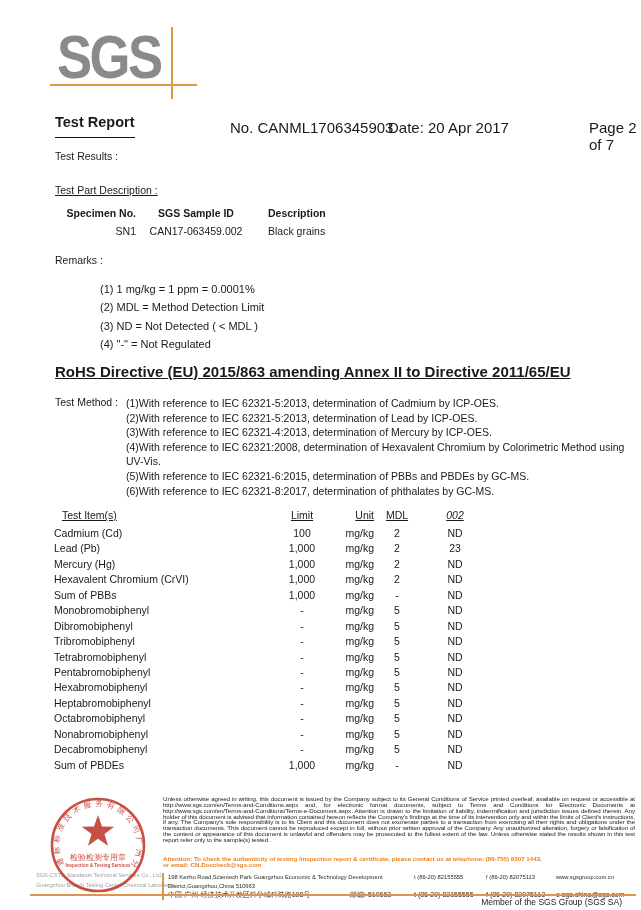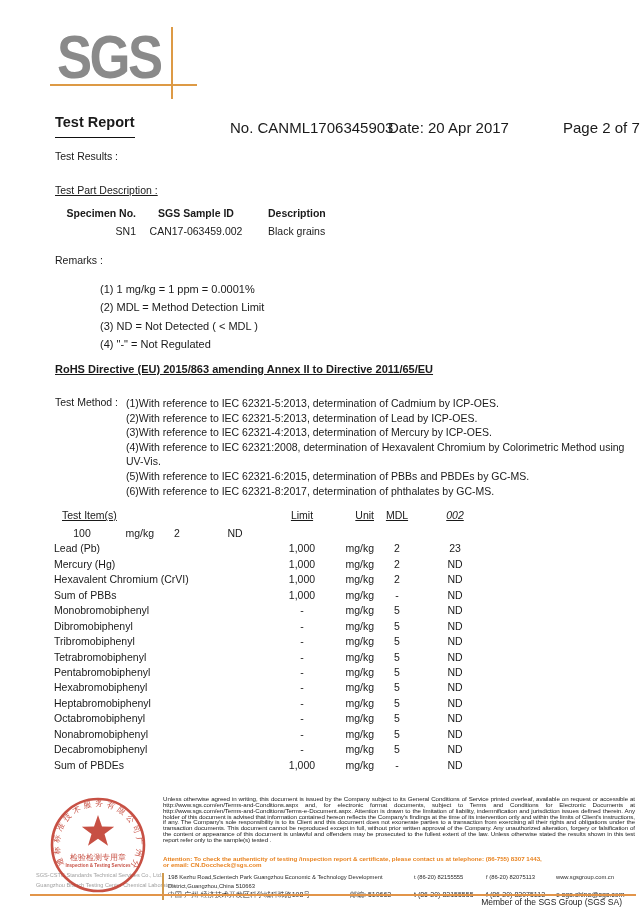--- a/index.html
+++ b/index.html
@@ -13,34 +13,34 @@
     position:absolute;left:57px;top:30px;font-size:62px;font-weight:bold;
     color:#8a8a8a;letter-spacing:-3px;line-height:54px;
     transform:scaleX(.85);transform-origin:left top;
   }
   .crop-h{position:absolute;left:50px;top:84px;width:147px;height:2px;background:#dd9a45;}
   .crop-v{position:absolute;left:171px;top:27px;width:2px;height:72px;background:#dd9a45;}
   
   .title{position:absolute;left:55px;top:114px;font-size:14.5px;font-weight:bold;
     border-bottom:1.5px solid #111;padding-bottom:7px;}
   .hmeta{position:absolute;top:119px;font-size:15px;}
-  .h-no{left:230px;} .h-date{left:388px;} .h-page{left:520px;padding-left:43px;}
+  .h-no{left:230px;} .h-date{left:388px;} .h-page{left:546px;padding-left:43px;}
   
   .t105{font-size:10.5px;}
   .lbl-results{position:absolute;left:55px;top:150px;}
   .lbl-part{position:absolute;left:55px;top:184px;text-decoration:underline;}
   .spec-head,.spec-row{position:absolute;left:0;width:641px;display:flex;font-size:10.5px;}
   .spec-head{top:207px;font-weight:bold;}
   .spec-row{top:225px;}
   .sc1{width:80px;margin-left:56px;text-align:right;}
   .sc2{width:116px;margin-left:2px;text-align:center;}
   .sc3{margin-left:14px;text-align:left;}
   .lbl-remarks{position:absolute;left:55px;top:254px;}
   .remarks-list{position:absolute;left:100px;top:280px;line-height:18.3px;font-size:11px;}
-  .rohs{position:absolute;left:55px;top:363px;font-size:11px;font-weight:bold;
+  .rohs{position:absolute;left:55px;top:363px;font-size:15px;font-weight:bold;
     text-decoration:underline;}
   .lbl-method{position:absolute;left:55px;top:396px;}
   .method-list{position:absolute;left:126px;top:396px;width:516px;
     font-size:10.5px;line-height:14.6px;}
   
   .rtable{position:absolute;left:54px;top:509px;width:470px;font-size:10.5px;}
   .rrow{display:flex;height:15.45px;align-items:flex-start;}
   .rhead{height:18px;}
   .c-item{width:220px;}
   .c-limit{width:56px;text-align:center;}
@@ -125,20 +125,21 @@
     <div class="rrow rhead hd">
       <span class="c-item"><u>Test Item(s)</u></span>
       <span class="c-limit"><u>Limit</u></span>
       <span class="c-unit"><u>Unit</u></span>
       <span class="c-mdl"><u>MDL</u></span>
       <span class="c-val hd-002"><u>002</u></span>
     </div>
     <div>
 
         <div class="rrow">
+          <span class="c-item">Cadmium (Cd)</span>
           <span class="c-limit">100</span>
           <span class="c-unit">mg/kg</span>
           <span class="c-mdl">2</span>
           <span class="c-val">ND</span>
         </div>
 
         <div class="rrow">
           <span class="c-item">Lead (Pb)</span>
           <span class="c-limit">1,000</span>
           <span class="c-unit">mg/kg</span>

